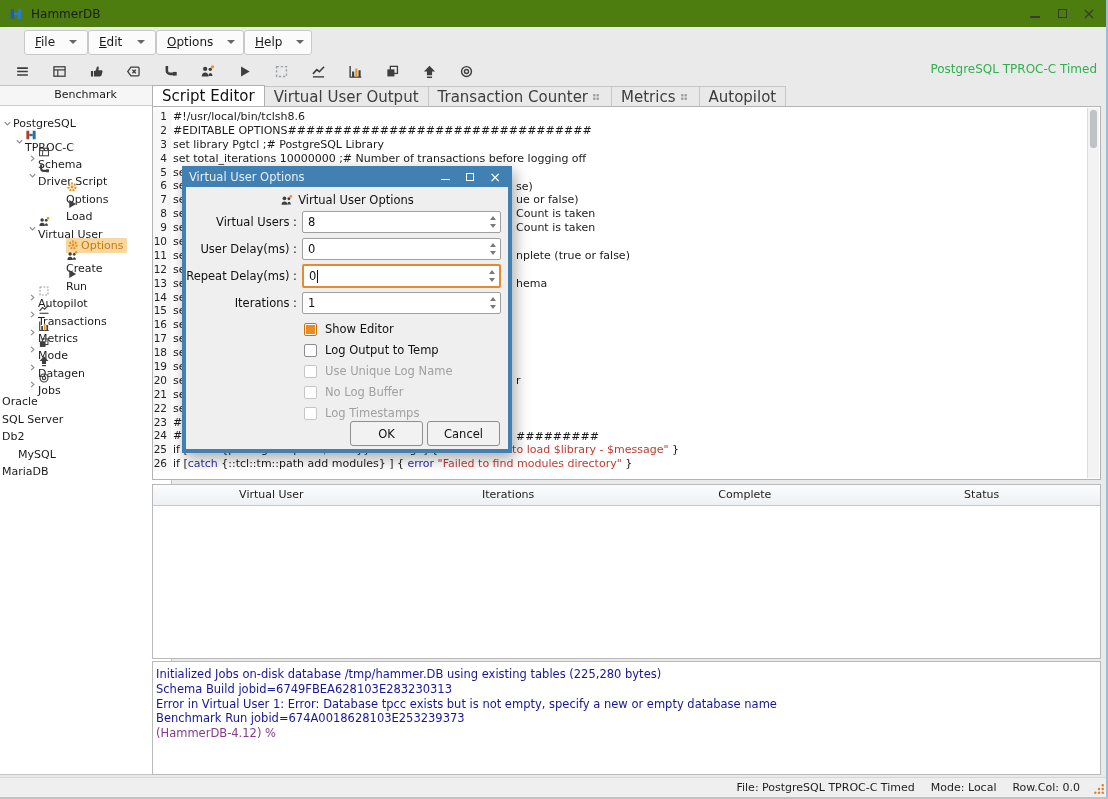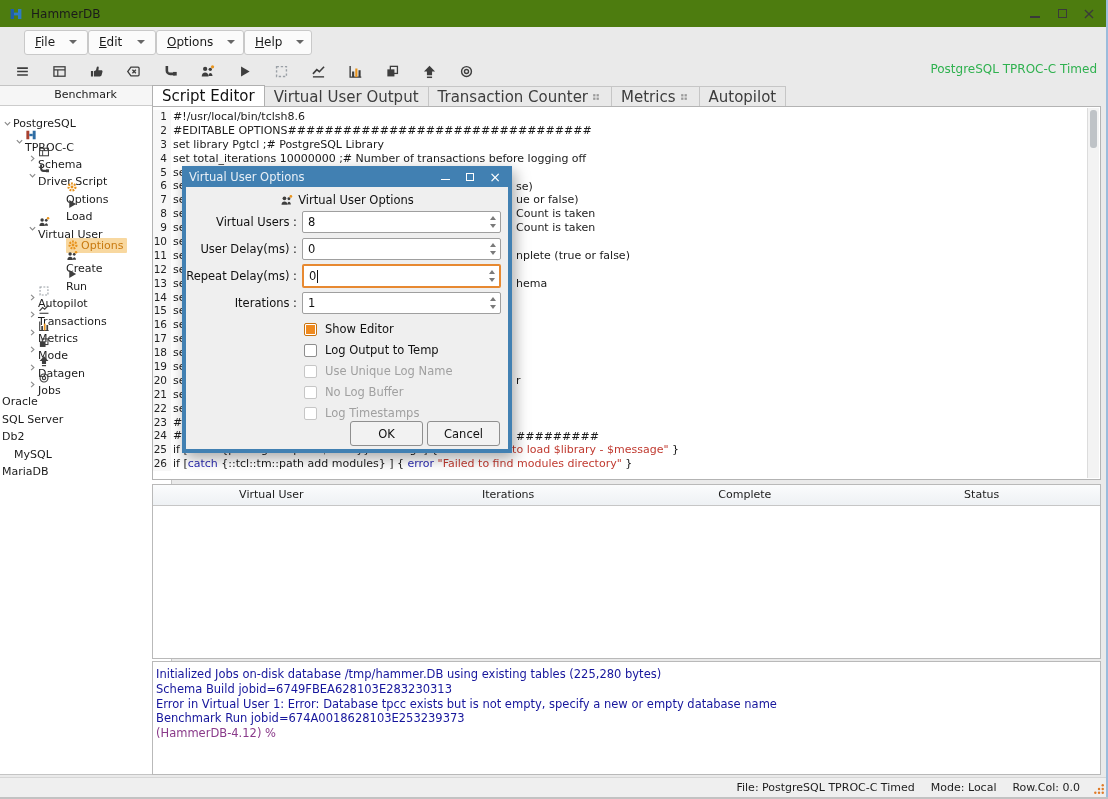--- a/index.html
+++ b/index.html
@@ -456,21 +456,21 @@
         </div>
         <div class="trow" style="padding-left: 2px;">
           <span><span class="tlabel">Oracle</span></span>
         </div>
         <div class="trow" style="padding-left: 2px;">
           <span><span class="tlabel">SQL Server</span></span>
         </div>
         <div class="trow" style="padding-left: 2px;">
           <span><span class="tlabel">Db2</span></span>
         </div>
-        <div class="trow" style="padding-left: 14px;">
+        <div class="trow" style="padding-left: 4px; margin-left: 14px;">
           <span><span class="tlabel">MySQL</span></span>
         </div>
         <div class="trow" style="padding-left: 2px;">
           <span><span class="tlabel">MariaDB</span></span>
         </div>
       </div>
   </div>
 
   <div class="tabsbar" id="tabsbar">
       <div class="tab active">

